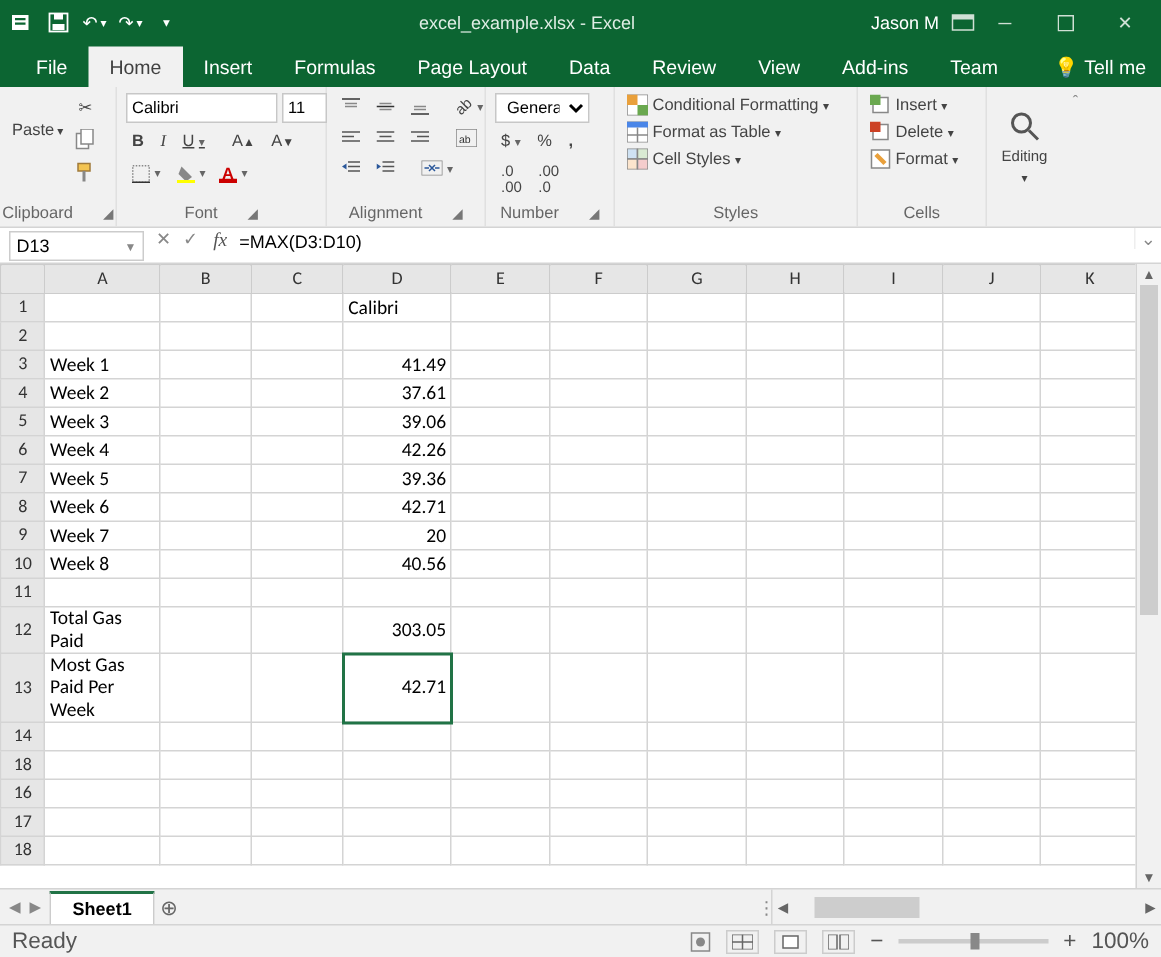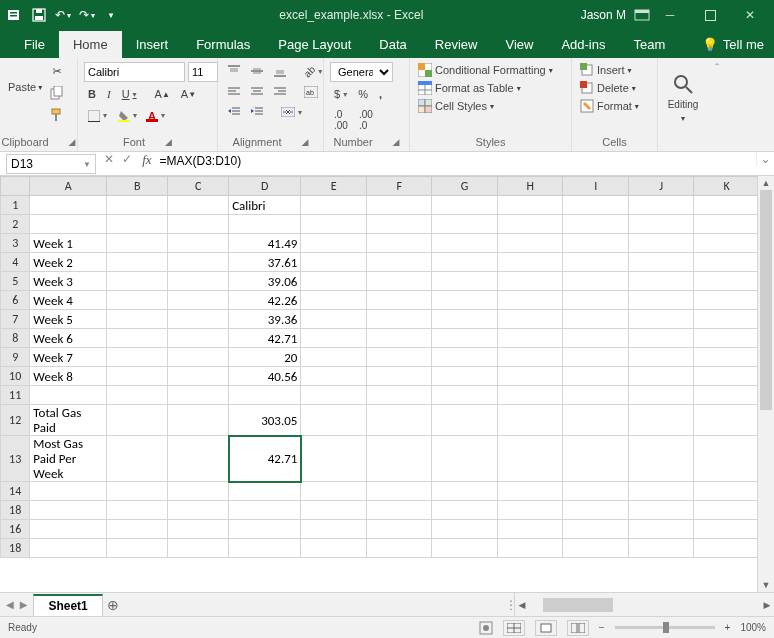--- a/index.html
+++ b/index.html
@@ -66,21 +66,21 @@
   .tabstrip .stab { background:#fff; border:1px solid #ccc; border-bottom:none; padding:3px 14px; font-size:12px; font-weight:bold; margin-top:1px; border-top:2px solid #217346;}
   .tabstrip .addsheet { width:20px; display:flex; align-items:center; justify-content:center; color:#666; font-size:14px;}
   .tabstrip .spacer { flex:1; }
   .tabstrip .hscroll { width:260px; display:flex; align-items:center; border-left:1px solid #d4d4d4; position:relative;}
   .tabstrip .hscroll .track { flex:1; height:14px; background:#f1f1f1; position:relative; margin:0 14px;}
   .tabstrip .hscroll .thumb { position:absolute; left:0; top:0; bottom:0; width:70px; background:#cdcdcd;}
   .tabstrip .hscroll .arr { width:14px; text-align:center; font-size:9px; color:#666;}
   .tabstrip .splitter { width:6px; display:flex; align-items:center; justify-content:center; color:#888;}
   
   
-  .statusbar { height:22px; background:#f1f1f1; border-top:1px solid #d4d4d4; display:flex; align-items:center; font-size:10px; color:#555; padding:0 8px; gap:10px;}
+  .statusbar { height:22px; background:#f1f1f1; border-top:1px solid #d4d4d4; display:flex; align-items:center; font-size:15px; color:#555; padding:0 8px; gap:10px;}
   .statusbar .spacer { flex:1; }
   .statusbar .viewbtn { width:22px; height:16px; border:1px solid #ccc; display:flex; align-items:center; justify-content:center; font-size:9px;}
   .statusbar .slider { width:100px; height:3px; background:#ccc; position:relative; }
   .statusbar .slider .knob { position:absolute; left:48px; top:-4px; width:6px; height:11px; background:#888; }
   
   svg { display:block; }
   .dim { color:#888; }
 </style>
 </head>
 <body>
@@ -675,20 +675,34 @@
             <td class=""></td>
             <td class=""></td>
             <td class=""></td>
             <td class=""></td>
             <td class=""></td>
             <td class=""></td>
             <td class=""></td>
             <td class=""></td>
           </tr>
           <tr>
+            <td class="rowhdr">17</td>
+            <td class=""></td>
+            <td class=""></td>
+            <td class=""></td>
+            <td class=""></td>
+            <td class=""></td>
+            <td class=""></td>
+            <td class=""></td>
+            <td class=""></td>
+            <td class=""></td>
+            <td class=""></td>
+            <td class=""></td>
+          </tr>
+          <tr>
             <td class="rowhdr">18</td>
             <td class=""></td>
             <td class=""></td>
             <td class=""></td>
             <td class=""></td>
             <td class=""></td>
             <td class=""></td>
             <td class=""></td>
             <td class=""></td>
             <td class=""></td>

